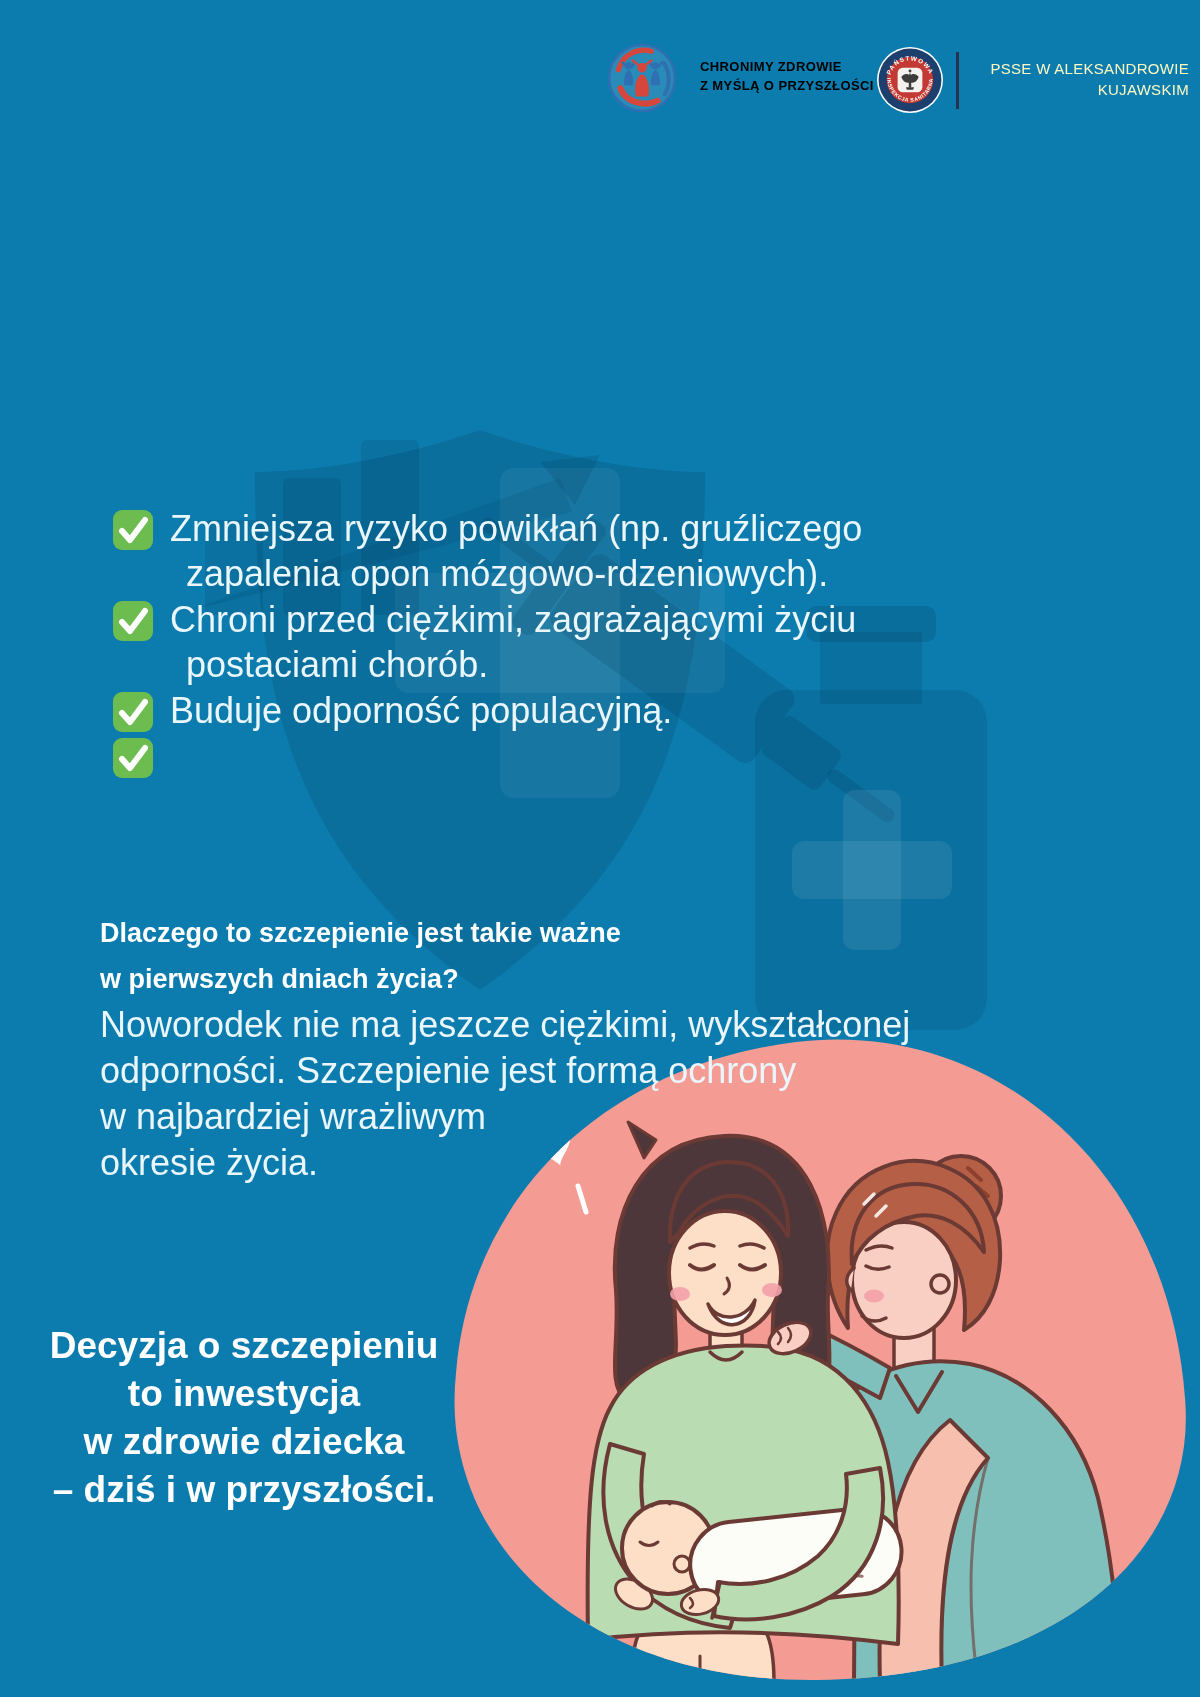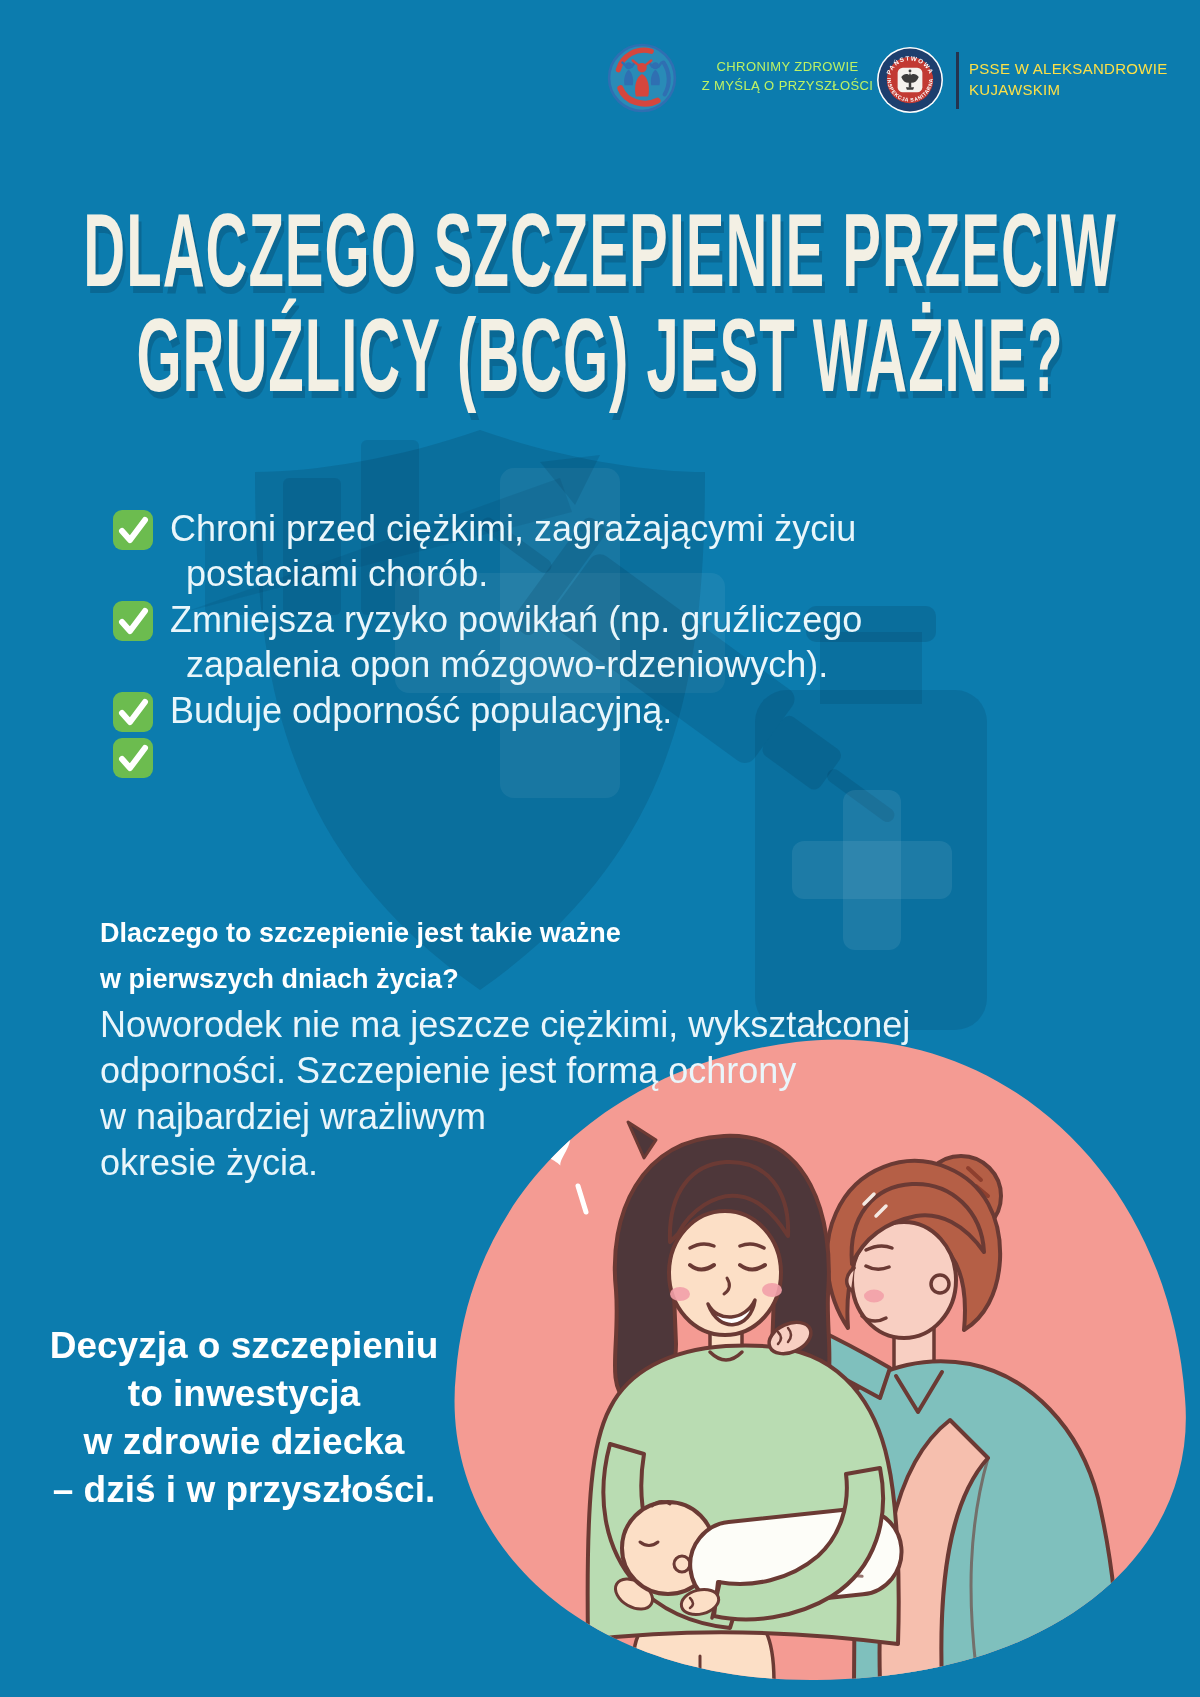--- a/index.html
+++ b/index.html
@@ -12,28 +12,28 @@
   }
   svg{display:block;}
   .watermark{position:absolute;inset:0;z-index:0;}
   .illu{position:absolute;left:428px;top:1028px;z-index:1;}
 
   
   .hdr{position:absolute;left:0;top:0;width:100%;height:140px;z-index:3;}
   .brand-logo{position:absolute;left:606px;top:42px;}
   .brand-text{
     position:absolute;left:700px;top:57px;width:175px;
-    color:#bef264;font-size:13px;font-weight:normal;line-height:19px;
-    text-align:center;letter-spacing:.4px;
+    color:#000000;font-size:13px;font-weight:bold;line-height:19px;
+    text-align:left;letter-spacing:.4px;
   }
   .badge{position:absolute;left:876px;top:46px;}
   .hdr-sep{position:absolute;left:956px;top:52px;width:3px;height:57px;background:#24344f;}
   .office-text{
     position:absolute;left:969px;top:58px;width:220px;
-    color:#fde047;font-size:15px;line-height:21px;letter-spacing:.3px;
+    color:#fef9c3;font-size:15px;line-height:21px;letter-spacing:.3px;text-align:right;
   }
 
   
   .title{position:absolute;left:0;top:198px;width:100%;z-index:2;text-align:center;}
   .title-line{
     color:#f3f0e4;font-weight:bold;font-size:58px;line-height:58px;
     transform:scaleY(1.8);transform-origin:center top;
     letter-spacing:1px;white-space:nowrap;
     text-shadow:3px 4px 0 rgba(8,60,90,.30);
     margin:0 0 47px 0;
@@ -142,44 +142,40 @@
     </svg>
 
     <div class="hdr-sep"></div>
 
     <div class="office-text">
       <div>PSSE W ALEKSANDROWIE</div>
       <div>KUJAWSKIM</div>
     </div>
   </header>
 
-  <h1 class="title" style="margin:0;">
-    <div class="title-line">DLACZEGO SZCZEPIENIE PRZECIW</div>
-    <div class="title-line">GRUŹLICY (BCG) JEST WAŻNE?</div>
-  </h1>
 
   <ul class="benefits">
+    <li class="benefit">
+      <svg class="check" width="42" height="42" viewBox="0 0 42 42">
+        <rect x="1" y="1" width="40" height="40" rx="9" fill="#6cbc4f"></rect>
+        <polyline points="10,22 18,31 33,11" fill="none" stroke="#ffffff" stroke-width="6" stroke-linecap="round" stroke-linejoin="round"></polyline>
+      </svg>
+      <div class="btext">
+        <span>Zmniejsza ryzyko powikłań (np. gruźliczego</span><br>
+        <span class="cont">zapalenia opon mózgowo-rdzeniowych).</span>
+      </div>
+    </li>
     <li class="benefit">
       <svg class="check" width="42" height="42" viewBox="0 0 42 42">
         <rect x="1" y="1" width="40" height="40" rx="9" fill="#6cbc4f"></rect>
         <polyline points="10,22 18,31 33,11" fill="none" stroke="#ffffff" stroke-width="6" stroke-linecap="round" stroke-linejoin="round"></polyline>
       </svg>
       <div class="btext">
         <span>Chroni przed ciężkimi, zagrażającymi życiu</span><br>
         <span class="cont">postaciami chorób.</span>
-      </div>
-    </li>
-    <li class="benefit">
-      <svg class="check" width="42" height="42" viewBox="0 0 42 42">
-        <rect x="1" y="1" width="40" height="40" rx="9" fill="#6cbc4f"></rect>
-        <polyline points="10,22 18,31 33,11" fill="none" stroke="#ffffff" stroke-width="6" stroke-linecap="round" stroke-linejoin="round"></polyline>
-      </svg>
-      <div class="btext">
-        <span>Zmniejsza ryzyko powikłań (np. gruźliczego</span><br>
-        <span class="cont">zapalenia opon mózgowo-rdzeniowych).</span>
       </div>
     </li>
     <li class="benefit">
       <svg class="check" width="42" height="42" viewBox="0 0 42 42">
         <rect x="1" y="1" width="40" height="40" rx="9" fill="#6cbc4f"></rect>
         <polyline points="10,22 18,31 33,11" fill="none" stroke="#ffffff" stroke-width="6" stroke-linecap="round" stroke-linejoin="round"></polyline>
       </svg>
       <div class="btext">
         <span>Buduje odporność populacyjną.</span>
       </div>

